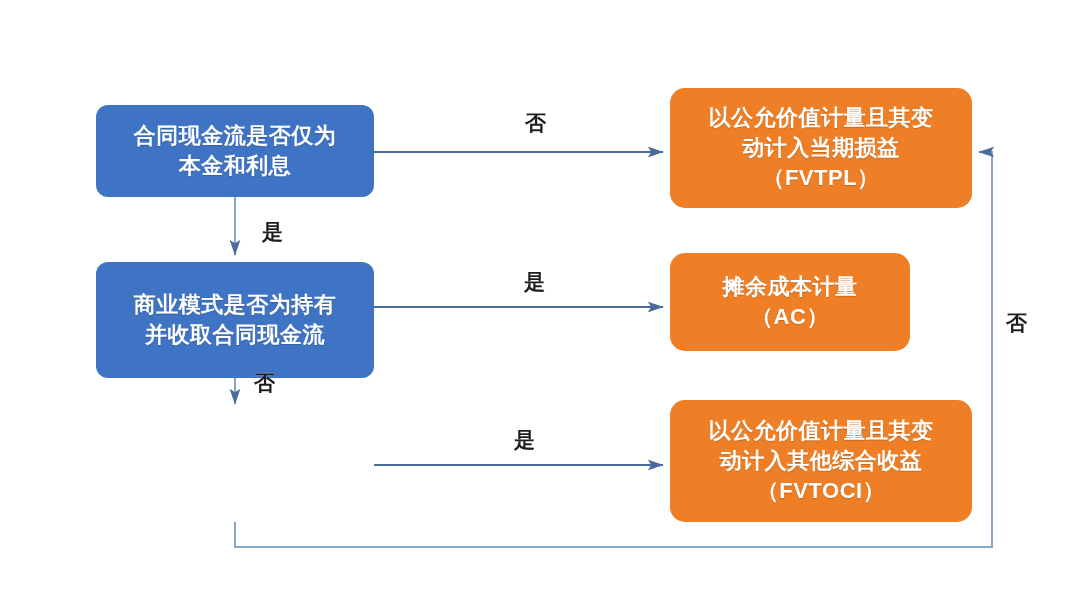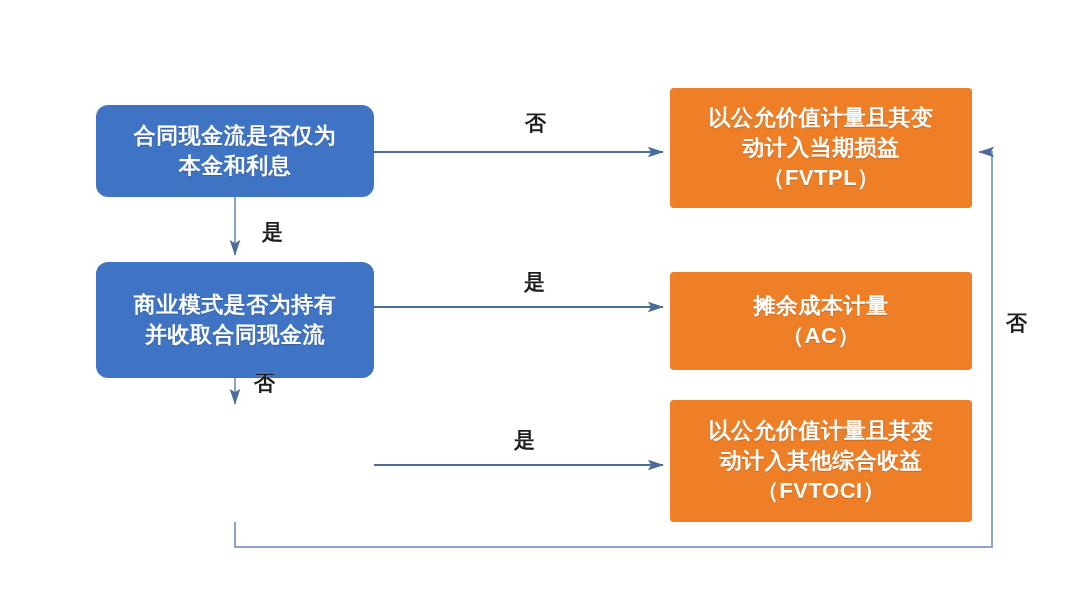--- a/index.html
+++ b/index.html
@@ -42,41 +42,41 @@
     padding: 4px 10px;
   }
   .node-decision {
     background: #3f74c4;
     font-size: 22px;
     border-radius: 12px;
   }
   .node-outcome {
     background: #ee7f26;
     font-size: 22px;
-    border-radius: 4px;
+    border-radius: 15px;
   }
   .node-text {
     display: block;
     white-space: pre-line;
   }
   .edge-label {
     position: absolute;
     color: #1d1d1d;
     font-size: 21px;
     font-weight: 700;
     line-height: 1;
     white-space: nowrap;
     text-shadow: 0 0 1px rgba(255,255,255,0.9);
   }
   
   #node-spi        { left: 96px;  top: 105px; width: 278px; height: 92px; }
   #node-bm-hold    { left: 96px;  top: 262px; width: 278px; height: 116px; }
   #node-bm-both    { left: 96px;  top: 410px; width: 278px; height: 112px; }
   #node-fvtpl      { left: 670px; top: 88px;  width: 302px; height: 120px; }
-  #node-ac         { left: 670px; top: 272px; width: 302px; height: 98px; }
+  #node-ac         { left: 670px; top: 253px; width: 240px; height: 98px; }
   #node-fvtoci     { left: 670px; top: 400px; width: 302px; height: 122px; }
   
   #label-r1 { left: 525px; top: 112px; }
   #label-r2 { left: 524px; top: 271px; }
   #label-r3 { left: 514px; top: 429px; }
   #label-v1 { left: 262px; top: 221px; }
   #label-v2 { left: 254px; top: 372px; }
   #label-loop { left: 1006px; top: 312px; }
 </style>
 </head>

